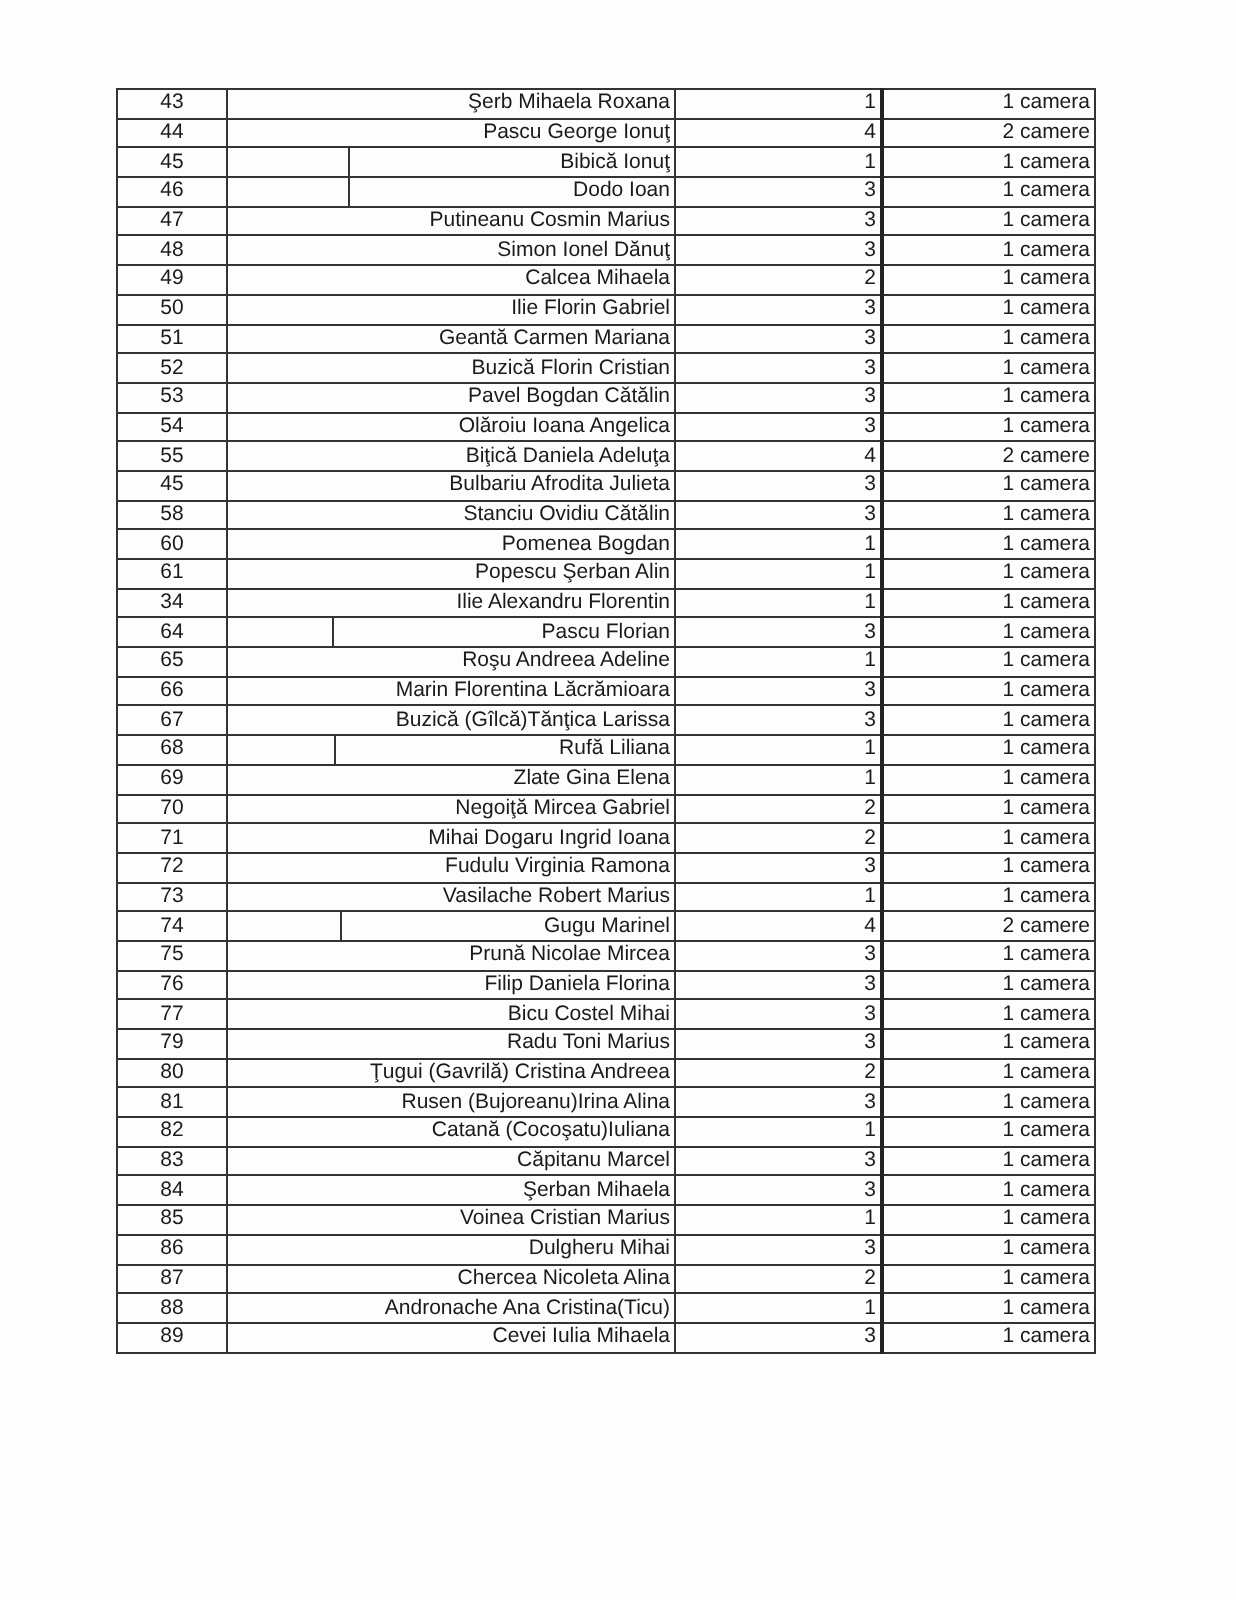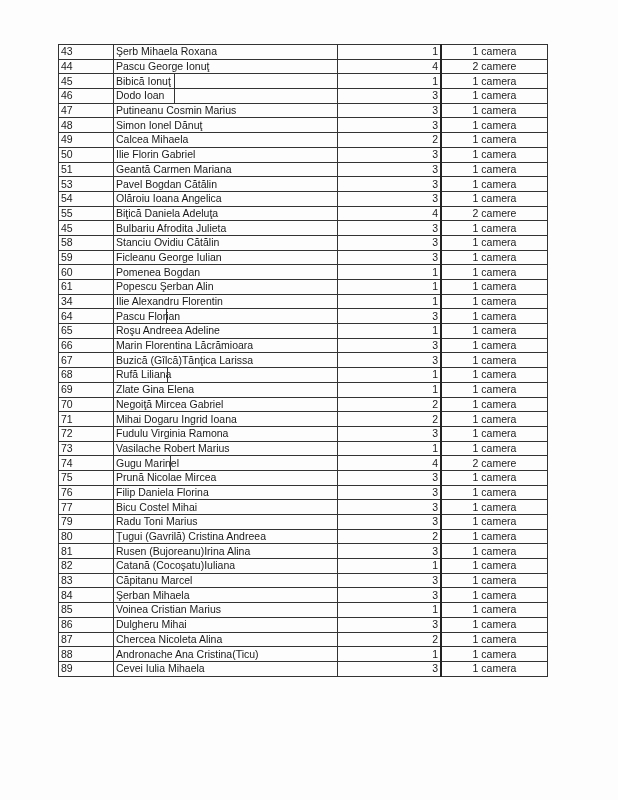--- a/index.html
+++ b/index.html
@@ -20,24 +20,24 @@
     font-size: 10.5px;
   }
   .page-table td {
     border: 1px solid #333;
     height: 13.7px;
     padding: 0 2px;
     line-height: 13px;
     white-space: nowrap;
     overflow: hidden;
   }
-  .c-nr { width: 50px; text-align: left; margin-top: 32px; }
-  .c-name { width: 219px; text-align: left; position: relative; }
+  .c-nr { width: 50px; text-align: center; margin-top: 32px; }
+  .c-name { width: 219px; text-align: right; position: relative; }
   .c-count { width: 98px; text-align: right; border-right: 2px solid #222 !important; }
-  .c-rooms { width: 101px; text-align: center; }
+  .c-rooms { width: 101px; text-align: right; }
   .stub {
     position: absolute; top: 0; bottom: 0;
     border-left: 1px solid #333;
   }
   .stub.s45, .stub.s46 { left: 60px; }
   .stub.s56 { left: 52px; }
   .stub.s64 { left: 52px; }
   .stub.s68 { left: 53px; }
   .stub.s74 { left: 56px; }
 </style>
@@ -94,20 +94,26 @@
         <td class="c-count">3</td>
         <td class="c-rooms">1 camera</td>
       </tr>
       <tr>
         <td class="c-nr">51</td>
         <td class="c-name"><span>Geantă Carmen Mariana</span></td>
         <td class="c-count">3</td>
         <td class="c-rooms">1 camera</td>
       </tr>
       <tr>
+        <td class="c-nr">52</td>
+        <td class="c-name"><span>Buzică Florin Cristian</span></td>
+        <td class="c-count">3</td>
+        <td class="c-rooms">1 camera</td>
+      </tr>
+      <tr>
         <td class="c-nr">53</td>
         <td class="c-name"><span>Pavel Bogdan Cătălin</span></td>
         <td class="c-count">3</td>
         <td class="c-rooms">1 camera</td>
       </tr>
       <tr>
         <td class="c-nr">54</td>
         <td class="c-name"><span>Olăroiu Ioana Angelica</span></td>
         <td class="c-count">3</td>
         <td class="c-rooms">1 camera</td>
@@ -124,26 +130,20 @@
         <td class="c-count">3</td>
         <td class="c-rooms">1 camera</td>
       </tr>
       <tr>
         <td class="c-nr">58</td>
         <td class="c-name"><span>Stanciu Ovidiu Cătălin</span></td>
         <td class="c-count">3</td>
         <td class="c-rooms">1 camera</td>
       </tr>
       <tr>
-        <td class="c-nr">59</td>
-        <td class="c-name"><span>Ficleanu George Iulian</span></td>
-        <td class="c-count">3</td>
-        <td class="c-rooms">1 camera</td>
-      </tr>
-      <tr>
         <td class="c-nr">60</td>
         <td class="c-name"><span>Pomenea Bogdan</span></td>
         <td class="c-count">1</td>
         <td class="c-rooms">1 camera</td>
       </tr>
       <tr>
         <td class="c-nr">61</td>
         <td class="c-name"><span>Popescu Şerban Alin</span></td>
         <td class="c-count">1</td>
         <td class="c-rooms">1 camera</td>

